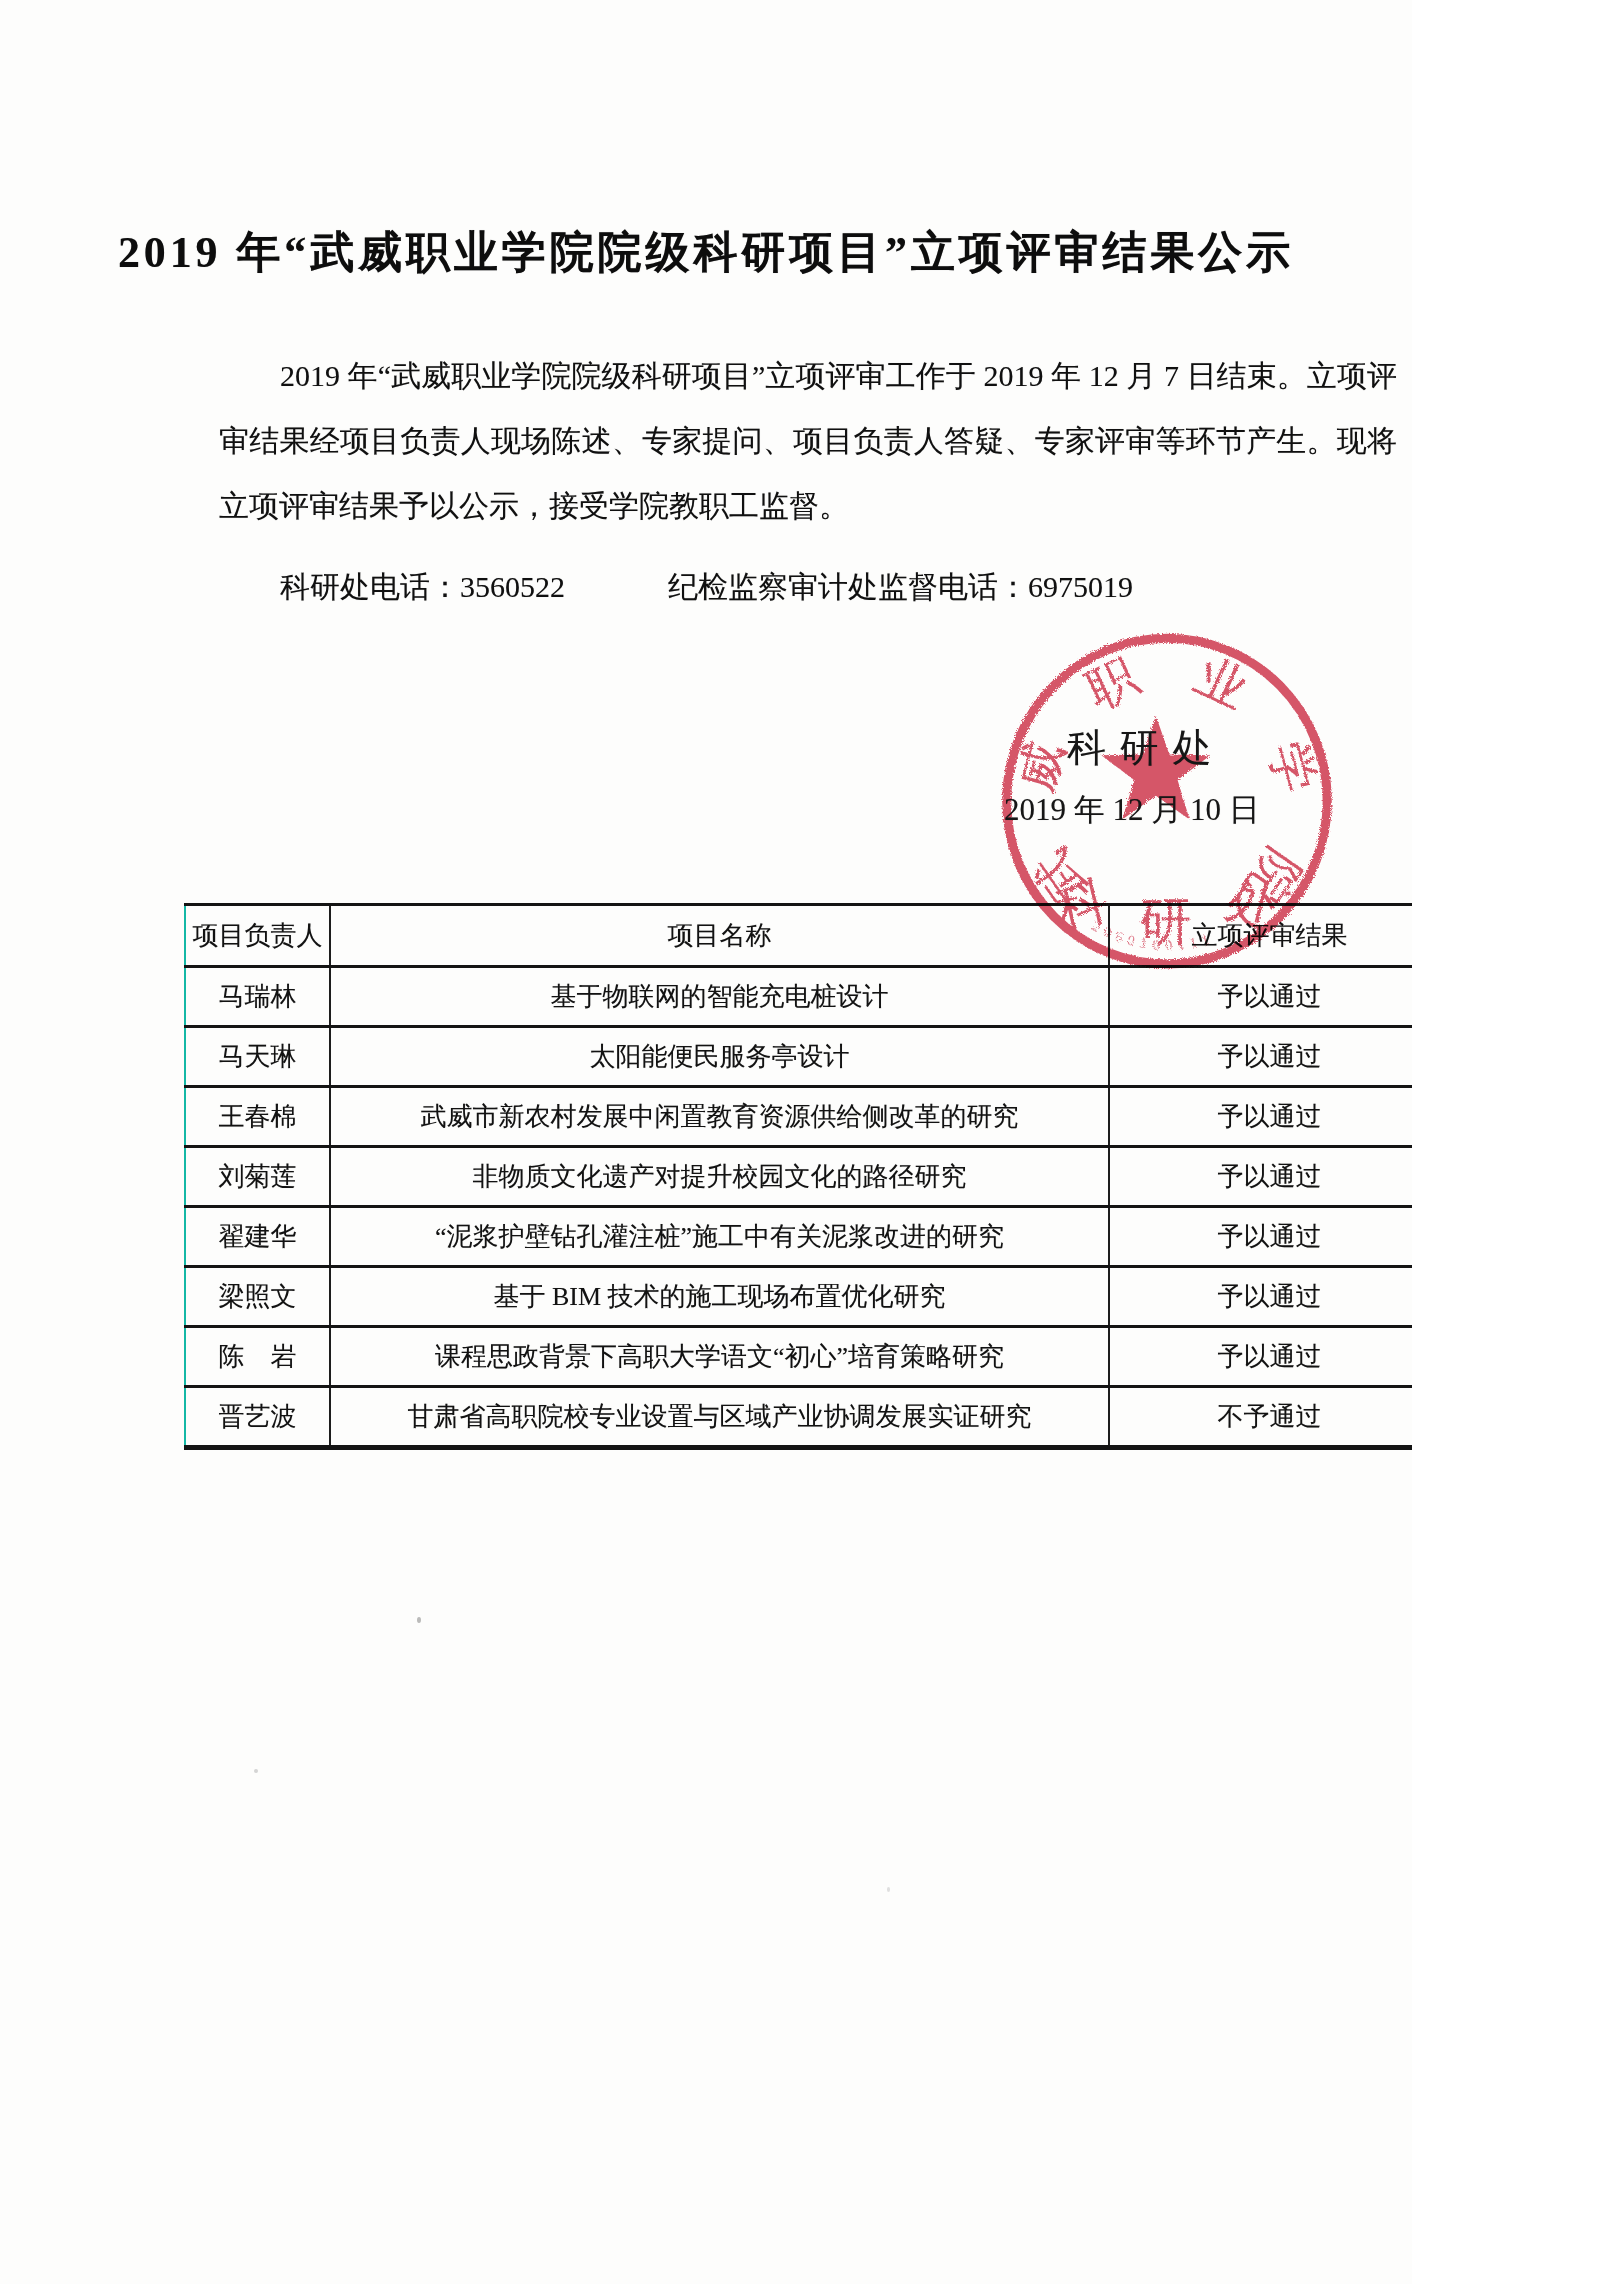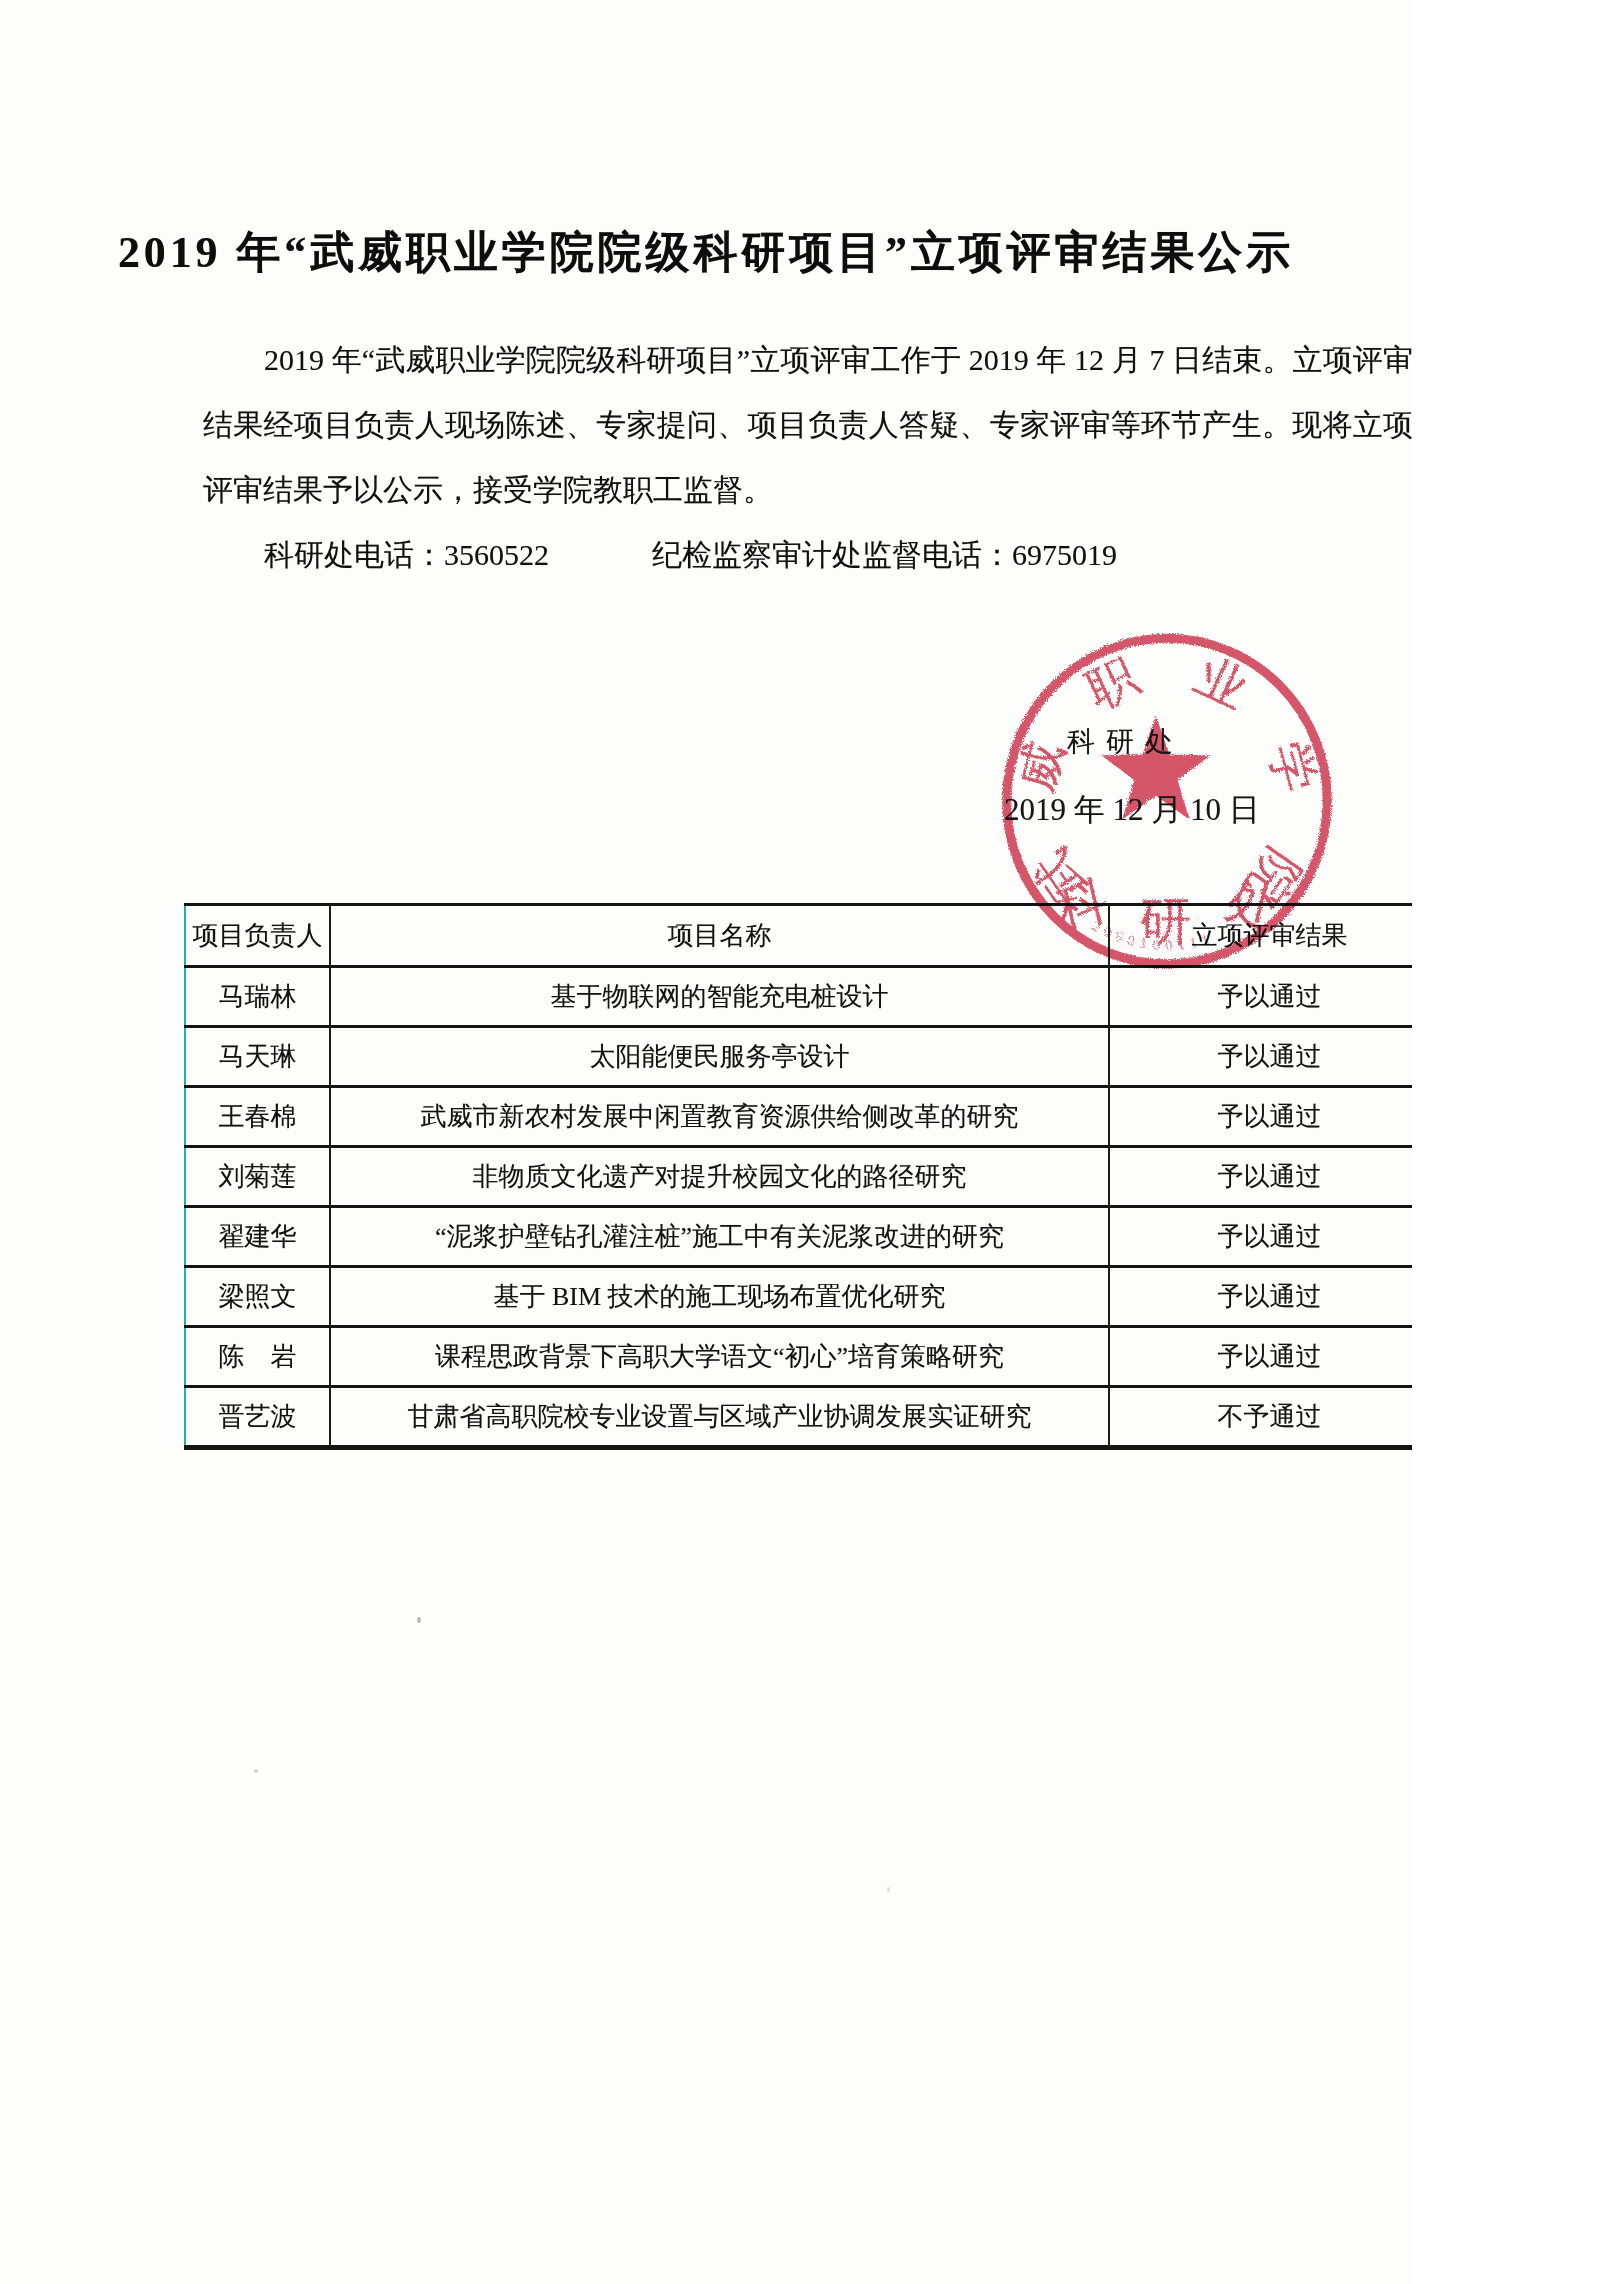--- a/index.html
+++ b/index.html
@@ -18,34 +18,34 @@
     font-size:44px;font-weight:bold;letter-spacing:3.9px;
     color:#0d0d0d;
     text-shadow:0 0 0.7px rgba(0,0,0,.4);
   }
   
   .body-block{
     position:absolute;left:203px;top:327px;width:1210px;
     font-size:30px;line-height:65px;color:#101010;
     text-shadow:0 0 0.7px rgba(0,0,0,.3);
   }
-  .body-block p{margin:0;}
+  .body-block p{margin:16px;}
   .para{text-align:justify;text-indent:61px;}
   .line-indent{text-indent:61px;}
   .phone-gap{display:inline-block;width:103px;}
   
   .seal-wrap{
     position:absolute;left:995px;top:631px;width:342px;height:344px;
     mix-blend-mode:multiply;
     z-index:3;
   }
   .seal-wrap svg{width:100%;height:100%;}
   .seal-overlay-dept{
     position:absolute;left:1067px;top:728px;
-    font-size:28px;line-height:1;color:#161616;
+    font-size:39px;line-height:1;color:#161616;
     letter-spacing:2px;white-space:pre;
     z-index:4;
     text-shadow:0 0 0.7px rgba(0,0,0,.35);
   }
   .seal-overlay-date{
     position:absolute;left:1004px;top:794px;
     font-size:31px;line-height:1;color:#161616;
     white-space:pre;z-index:4;
     text-shadow:0 0 0.7px rgba(0,0,0,.35);
   }

